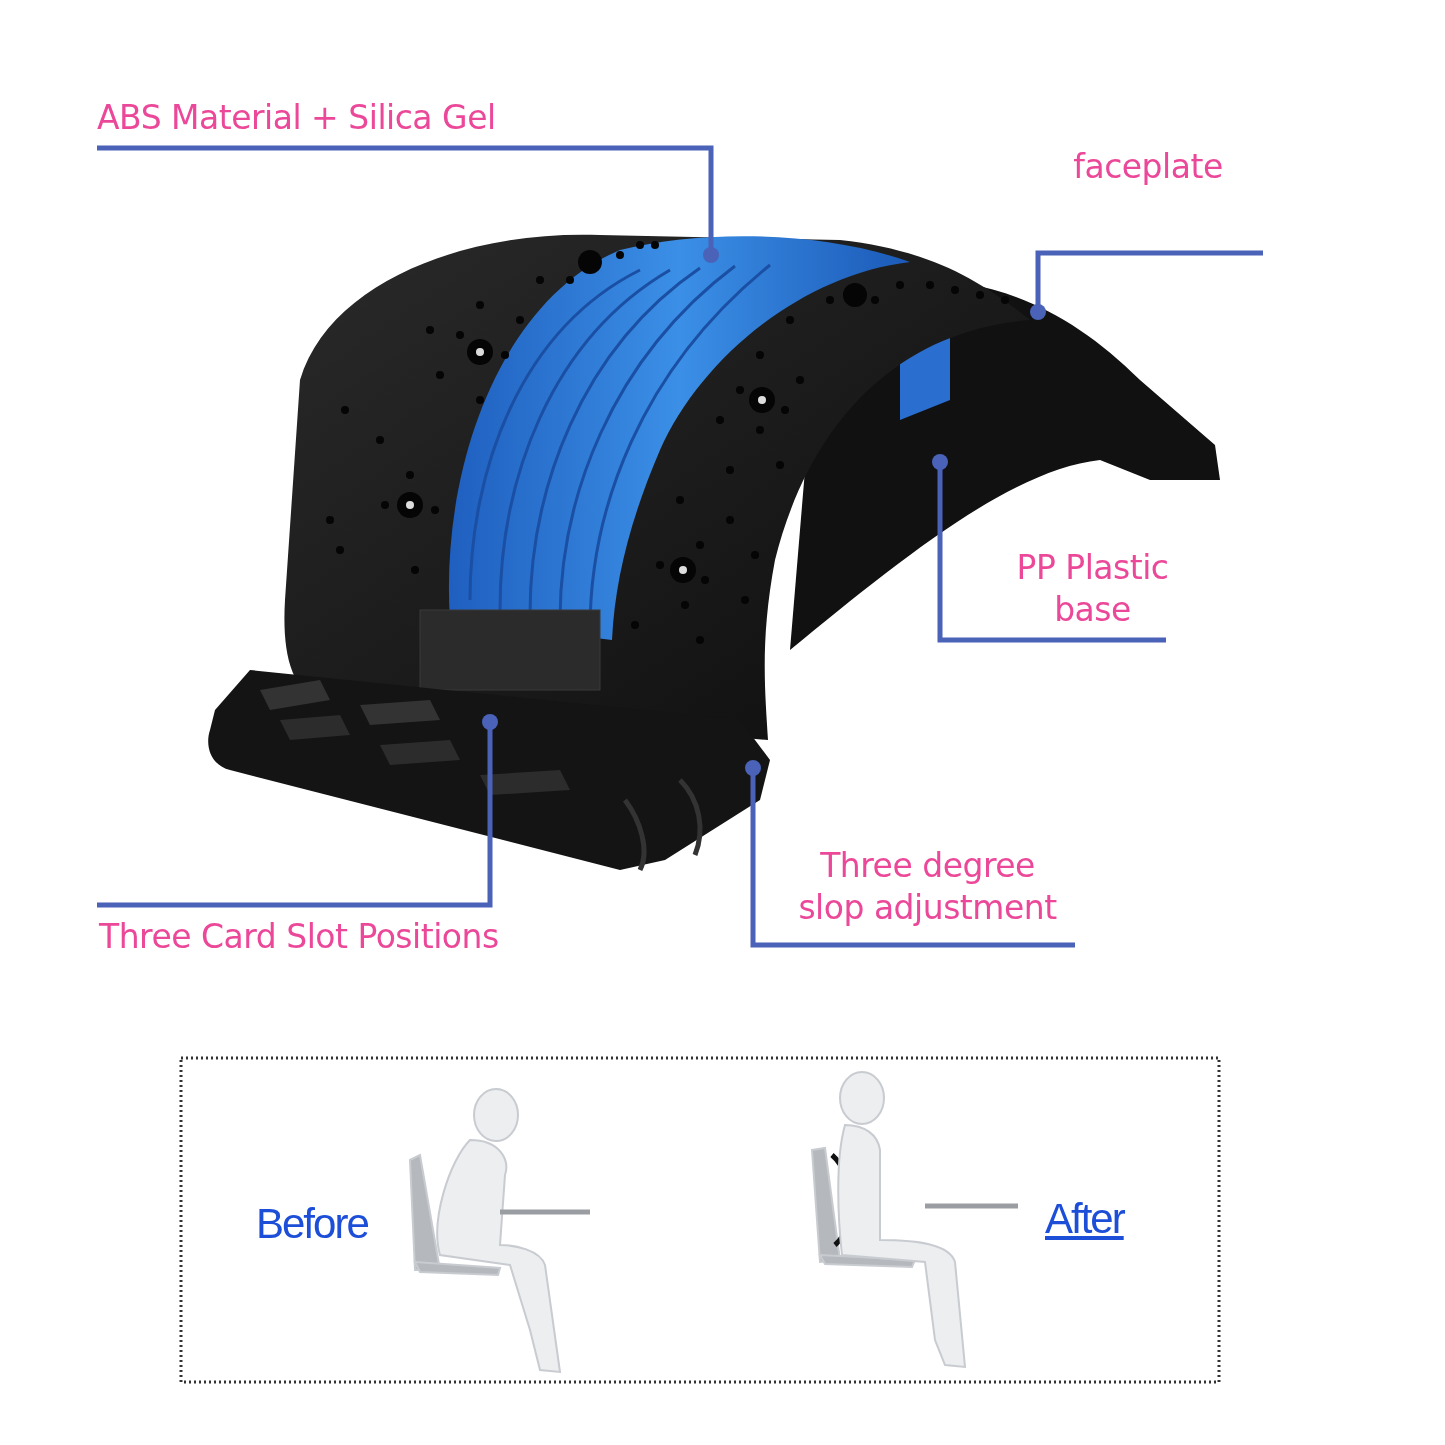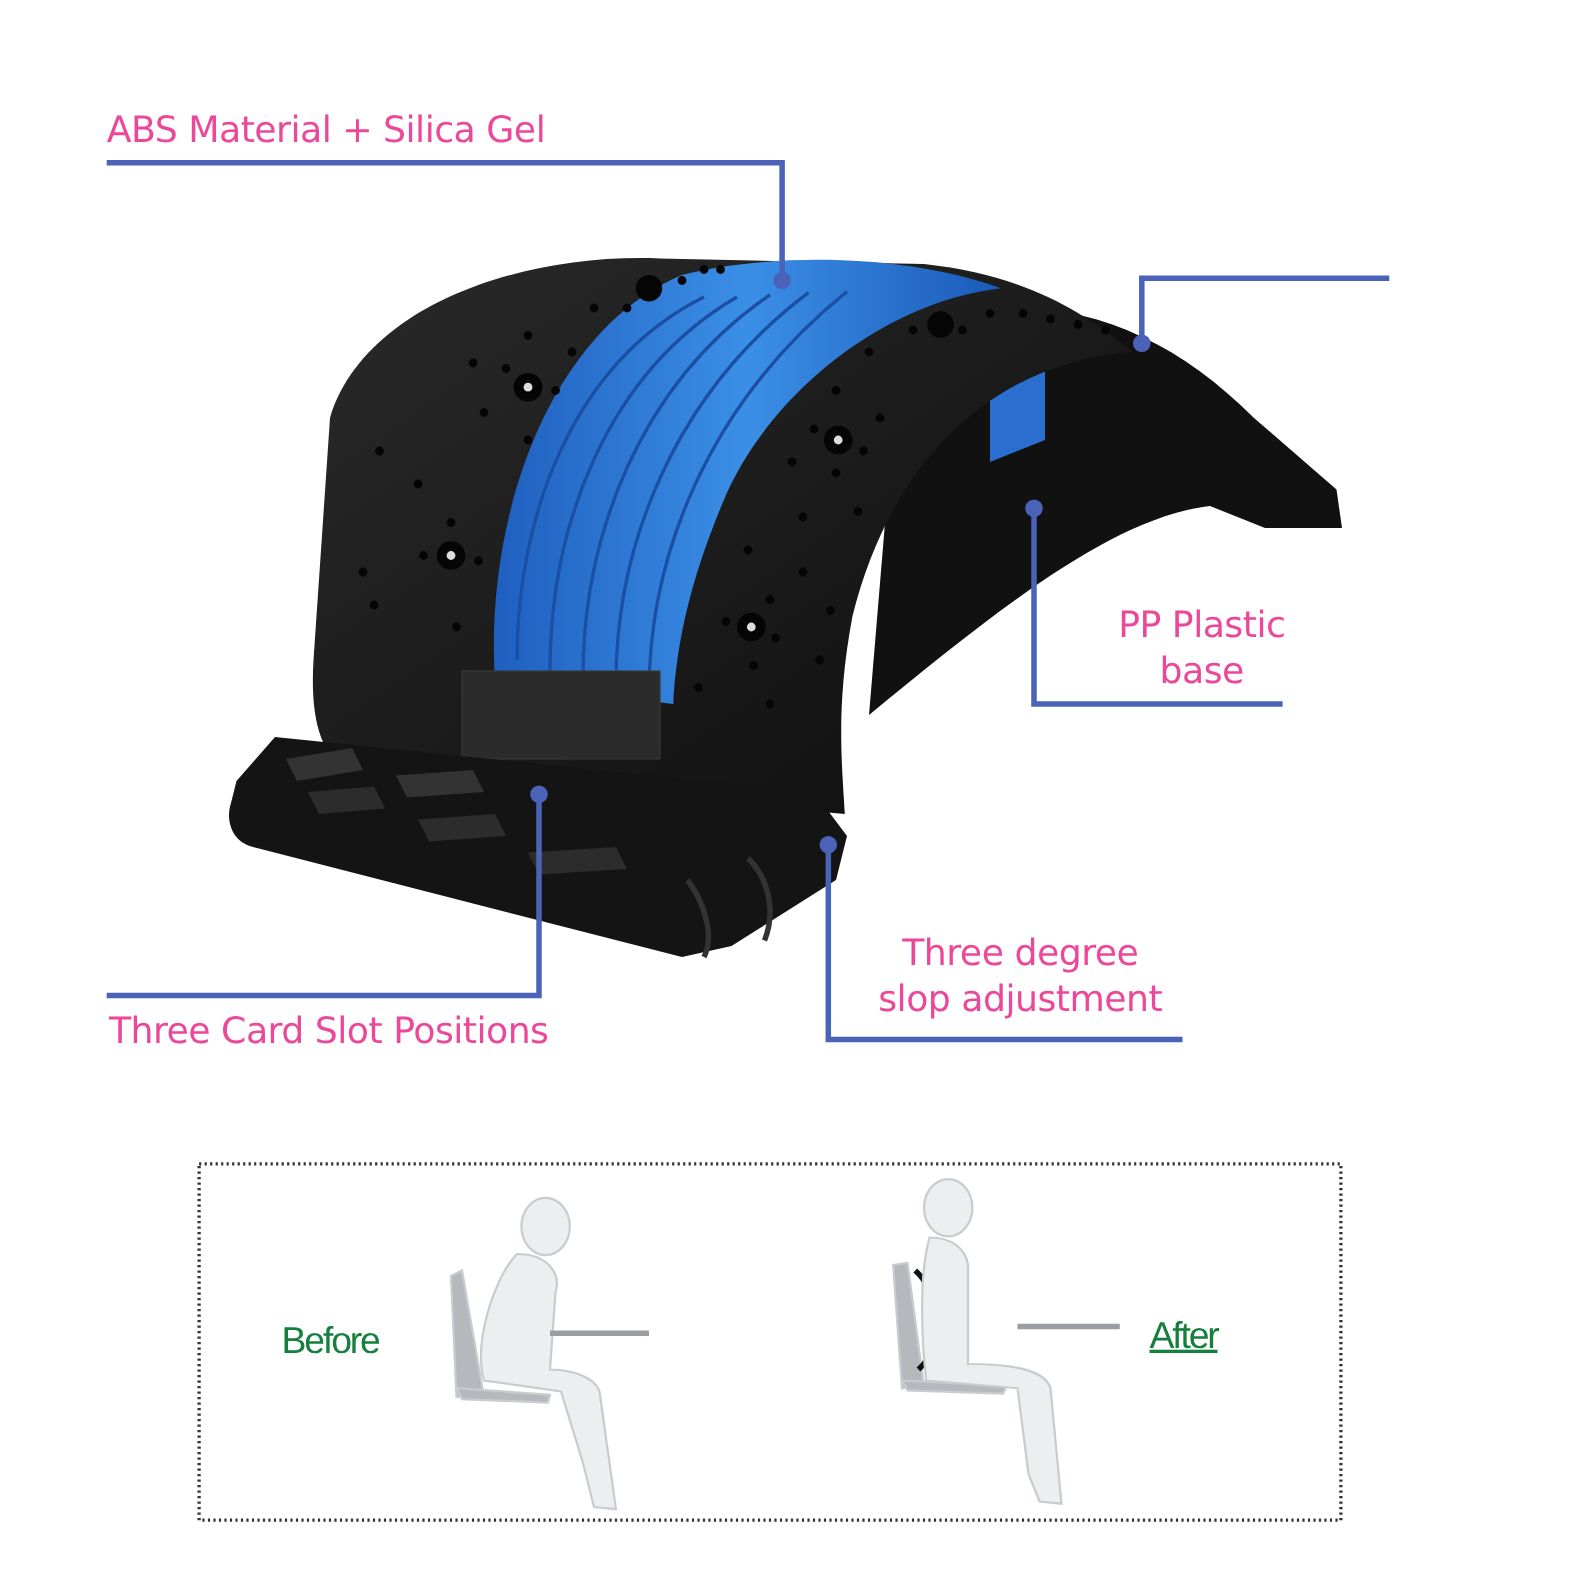--- a/index.html
+++ b/index.html
@@ -1,20 +1,20 @@
 <!DOCTYPE html>
 <html><head>
   <meta charset="utf-8">
   <style>
     html, body { margin: 0; padding: 0; background: #ffffff; }
     body { width: 1445px; height: 1445px; position: relative; overflow: hidden; font-family: "DejaVu Sans", sans-serif; }
     .label { position: absolute; color: #ec4899; font-size: 33px; line-height: 42px; white-space: nowrap; letter-spacing: -0.5px; }
     .center { text-align: center; }
     svg { position: absolute; left: 0; top: 0; }
-    .ba-label { position: absolute; color: #15803d; font-family: "Liberation Sans", sans-serif; font-size: 34px; letter-spacing: -2px; }
+    .ba-label { position: absolute; color: #1d4ed8; font-family: "Liberation Sans", sans-serif; font-size: 42px; letter-spacing: -2px; }
   </style>
 </head>
 <body>
 
 <svg width="1445" height="1445" viewBox="0 0 1445 1445">
   <defs>
     <linearGradient id="blueband" x1="0" y1="0" x2="1" y2="0">
       <stop offset="0" stop-color="#1f5fbf"></stop>
       <stop offset="0.5" stop-color="#3b8fe6"></stop>
       <stop offset="1" stop-color="#1b5ab8"></stop>
@@ -148,20 +148,21 @@
     <path d="M845 1125 C 835 1160, 838 1220, 842 1255 L 925 1262 L 935 1340 L 945 1365 L 965 1367 L 955 1262 C 950 1245, 920 1240, 880 1240 L 880 1150 C 878 1135, 865 1125, 845 1125 Z"></path>
     <line x1="925" y1="1206" x2="1018" y2="1206" stroke="#9a9da2" stroke-width="5"></line>
   </g>
 </svg>
 
 <div class="label" style="left:97px; top:97px;">
   <span>ABS Material + Silica Gel</span>
 </div>
 
 <div class="label center" style="left:1030px; top:146px; width:236px;">
+  <div>faceplate</div>
 </div>
 
 <div class="label center" style="left:1010px; top:547px; width:165px;">
   <div>PP Plastic</div>
   <div>base</div>
 </div>
 
 <div class="label center" style="left:795px; top:845px; width:265px;">
   <div>Three degree</div>
   <div>slop adjustment</div>

